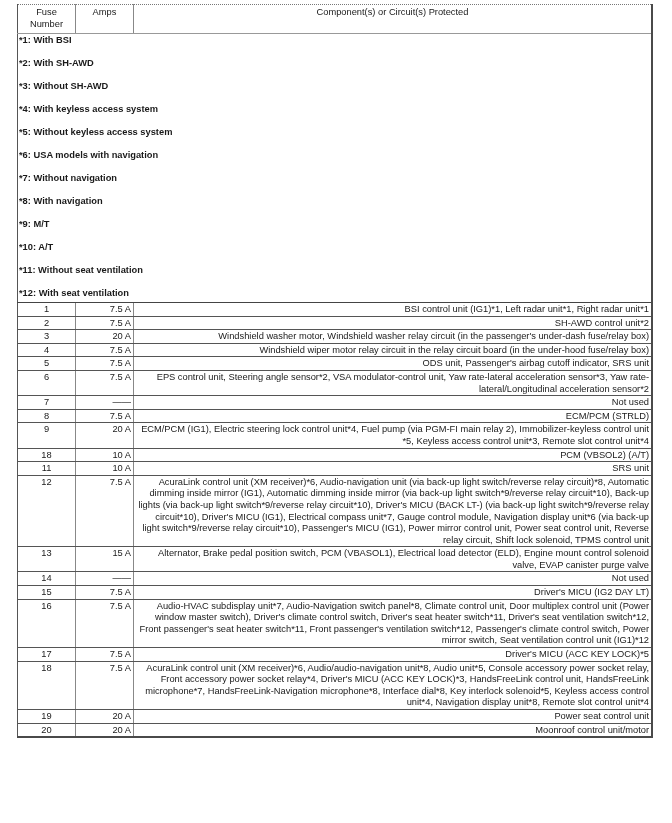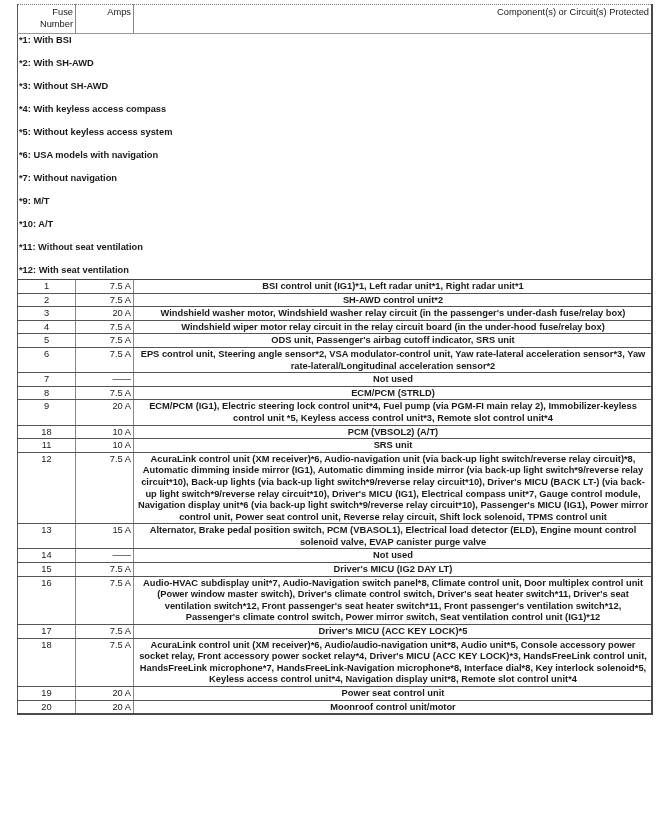--- a/index.html
+++ b/index.html
@@ -6,30 +6,30 @@
   body { width: 672px; height: 823px; position: relative; overflow: hidden;
          font-family: "Liberation Sans", sans-serif; color: #1a1a1a; }
   .doc-table { position: absolute; left: 17px; top: 4px; width: 636px;
                border-collapse: collapse; table-layout: fixed;
                font-size: 9.3px; line-height: 11.6px;
                border: 2px solid #4a4a4a; border-top: 1px dotted #777; border-left: 1px solid #555; }
   .doc-table col.c-fuse { width: 58px; }
   .doc-table col.c-amps { width: 58px; }
   .doc-table col.c-comp { width: auto; }
   .doc-table th { font-weight: normal; vertical-align: top; padding: 2px 2px 1px 2px;
-                  border-right: 1px solid #888; border-bottom: 1px solid #999; text-align: right;
+                  border-right: 1px solid #888; border-bottom: 1px solid #999; text-align: center;
                   line-height: 11.5px; }
   .doc-table th.h-fuse { height: 25px; }
   .doc-table td { padding: 1px 2px 0 2px; vertical-align: top; border-bottom: 1px solid #555;
                   border-right: 1px solid #888; }
   .doc-table tr.note td { border-bottom: none; height: 22px; padding: 1px 0 0 1px; font-weight: bold; }
   .doc-table tr.note.last td { border-bottom: 1.5px solid #444; height: 14px; }
   .doc-table td.fuse { text-align: center; }
   .doc-table td.amps { text-align: right; }
-  .doc-table td.comp { text-align: center; padding-left: 3px; font-weight: bold; }
+  .doc-table td.comp { text-align: right; padding-left: 3px; }
   .doc-table tr.data td { border-bottom: 1.5px solid #555; }
   .doc-table tr.data:last-child td { border-bottom: none; margin-top: 48px; }
 </style>
 </head>
 <body>
 
 <table class="doc-table">
   <colgroup>
     <col class="c-fuse">
       <col class="c-amps">
@@ -46,30 +46,33 @@
       <tr class="note">
         <td colspan="3">*1: With BSI</td>
       </tr>
       <tr class="note">
         <td colspan="3">*2: With SH-AWD</td>
       </tr>
       <tr class="note">
         <td colspan="3">*3: Without SH-AWD</td>
       </tr>
       <tr class="note">
-        <td colspan="3">*4: With keyless access compass</td>
+        <td colspan="3">*4: With keyless access system</td>
       </tr>
       <tr class="note">
         <td colspan="3">*5: Without keyless access system</td>
       </tr>
       <tr class="note">
         <td colspan="3">*6: USA models with navigation</td>
       </tr>
       <tr class="note">
         <td colspan="3">*7: Without navigation</td>
+      </tr>
+      <tr class="note">
+        <td colspan="3">*8: With navigation</td>
       </tr>
       <tr class="note">
         <td colspan="3">*9: M/T</td>
       </tr>
       <tr class="note">
         <td colspan="3">*10: A/T</td>
       </tr>
       <tr class="note">
         <td colspan="3">*11: Without seat ventilation</td>
       </tr>

